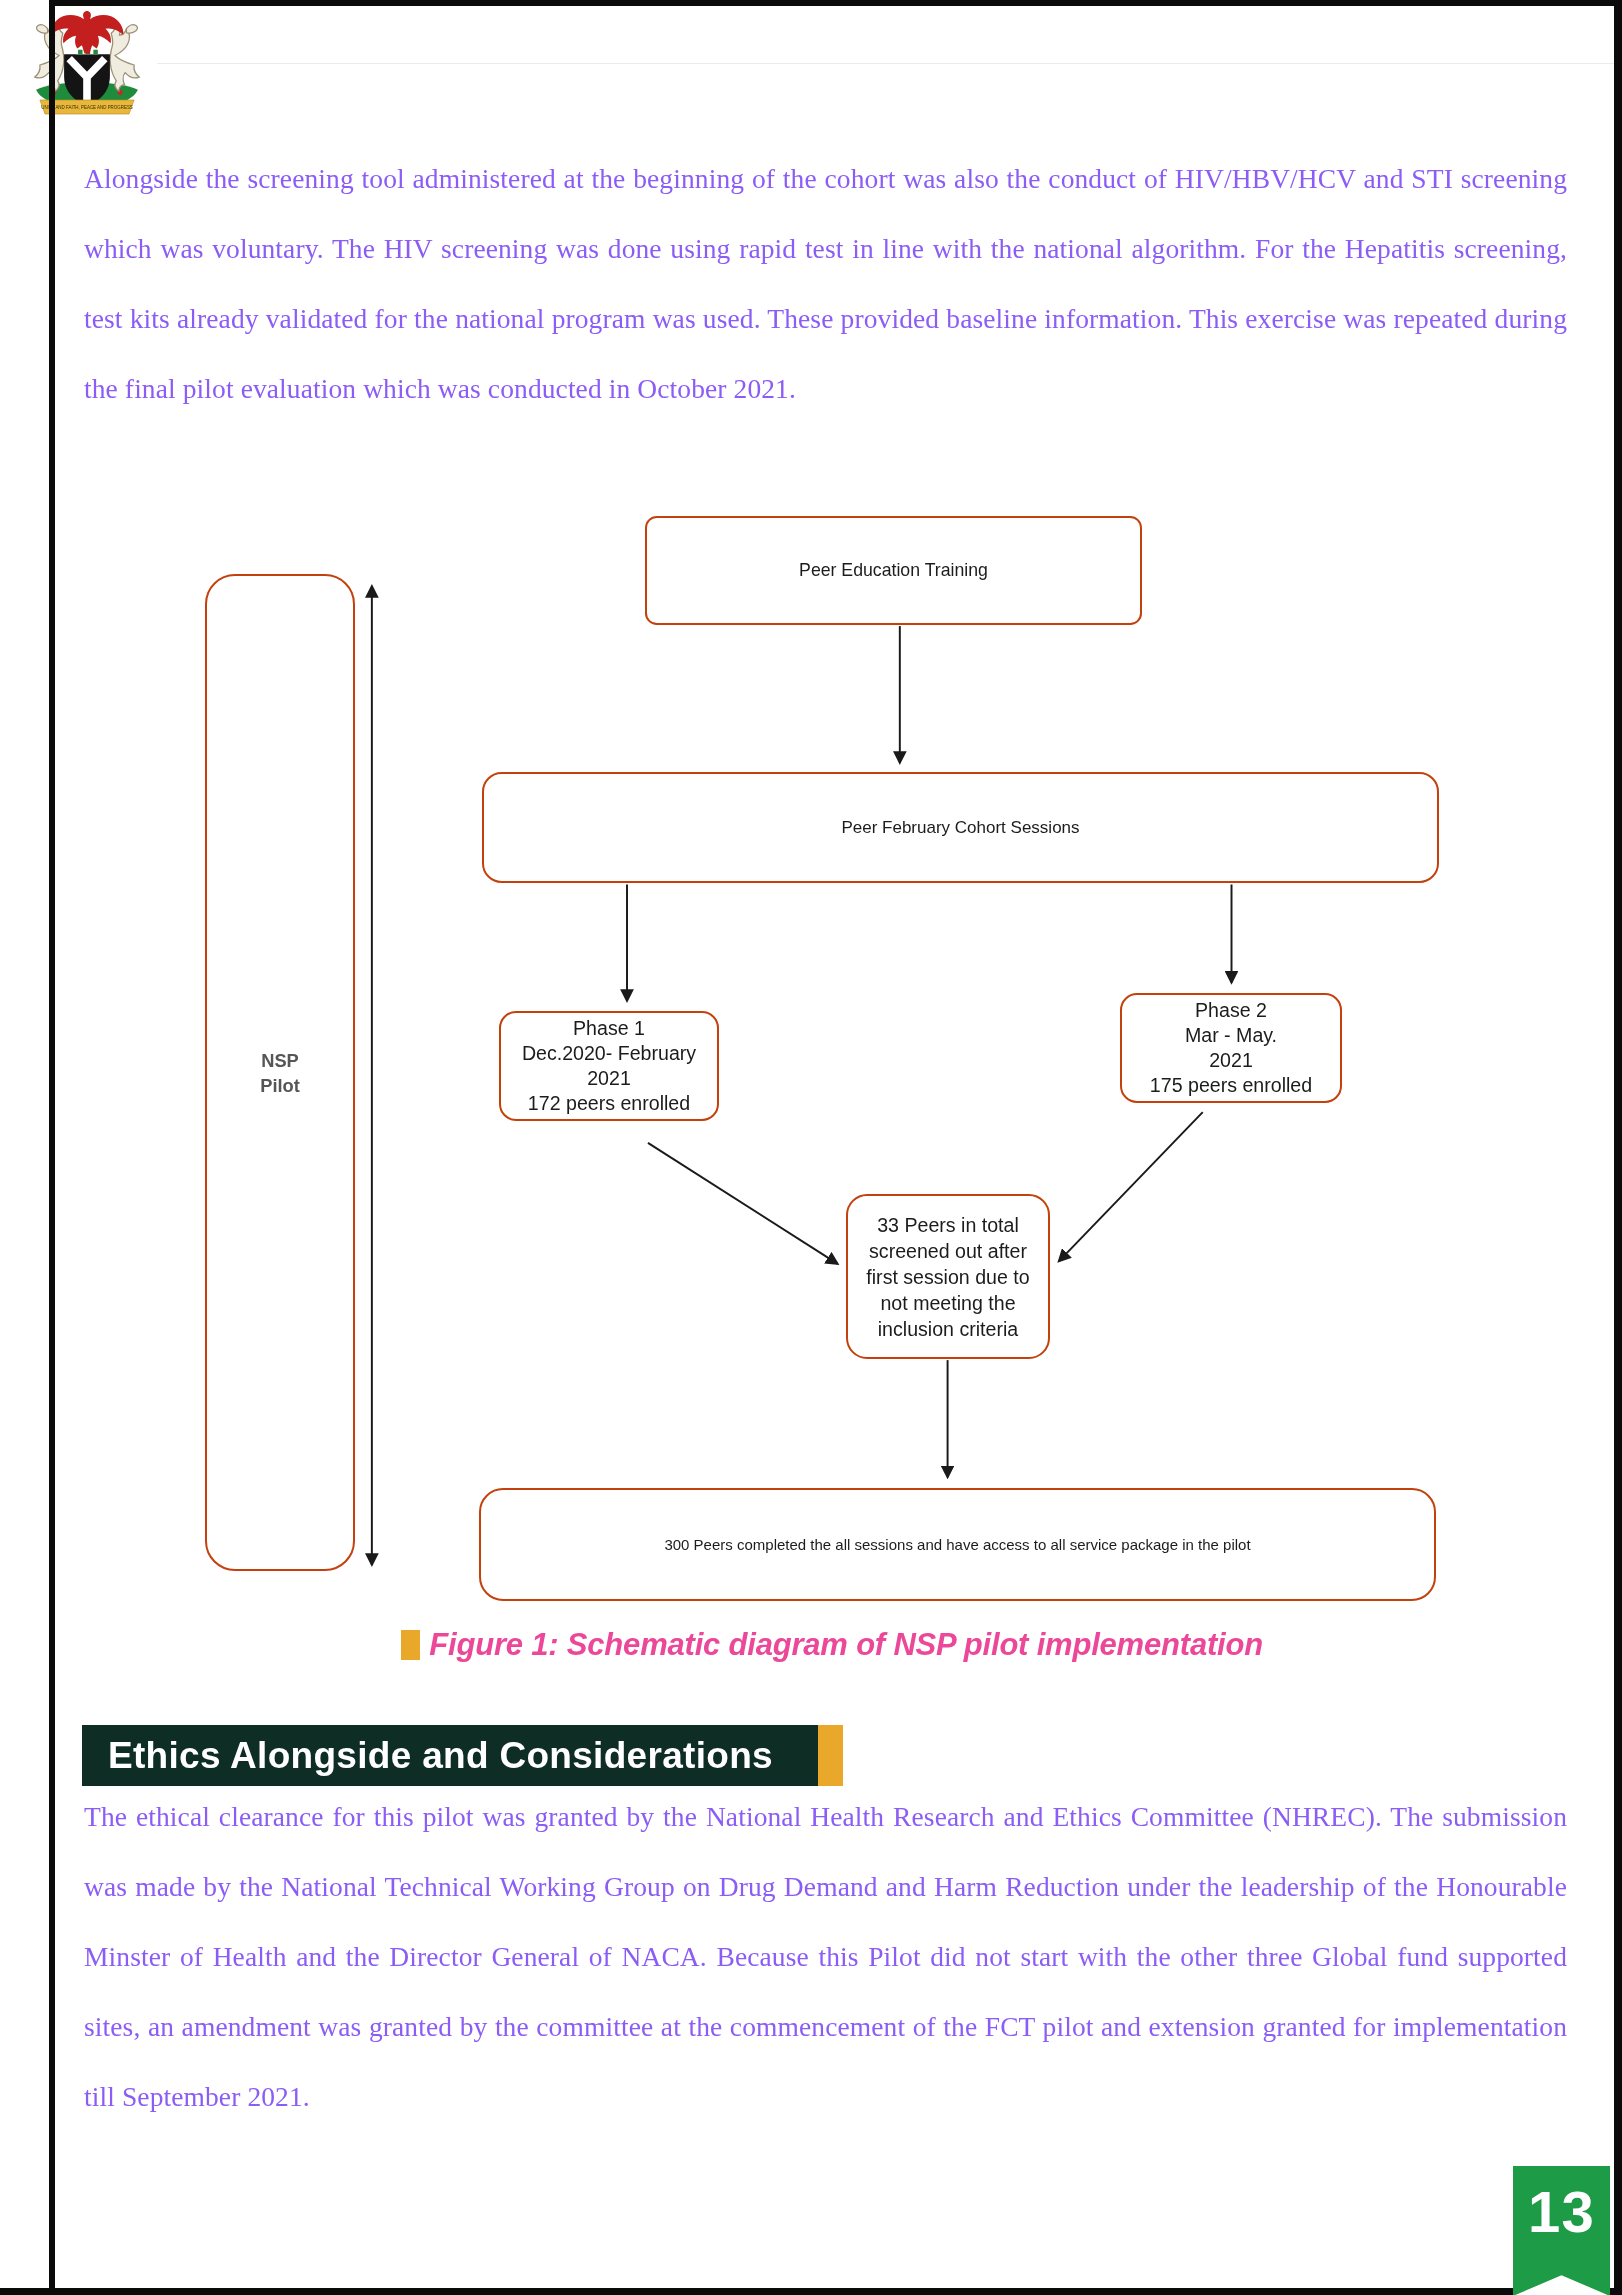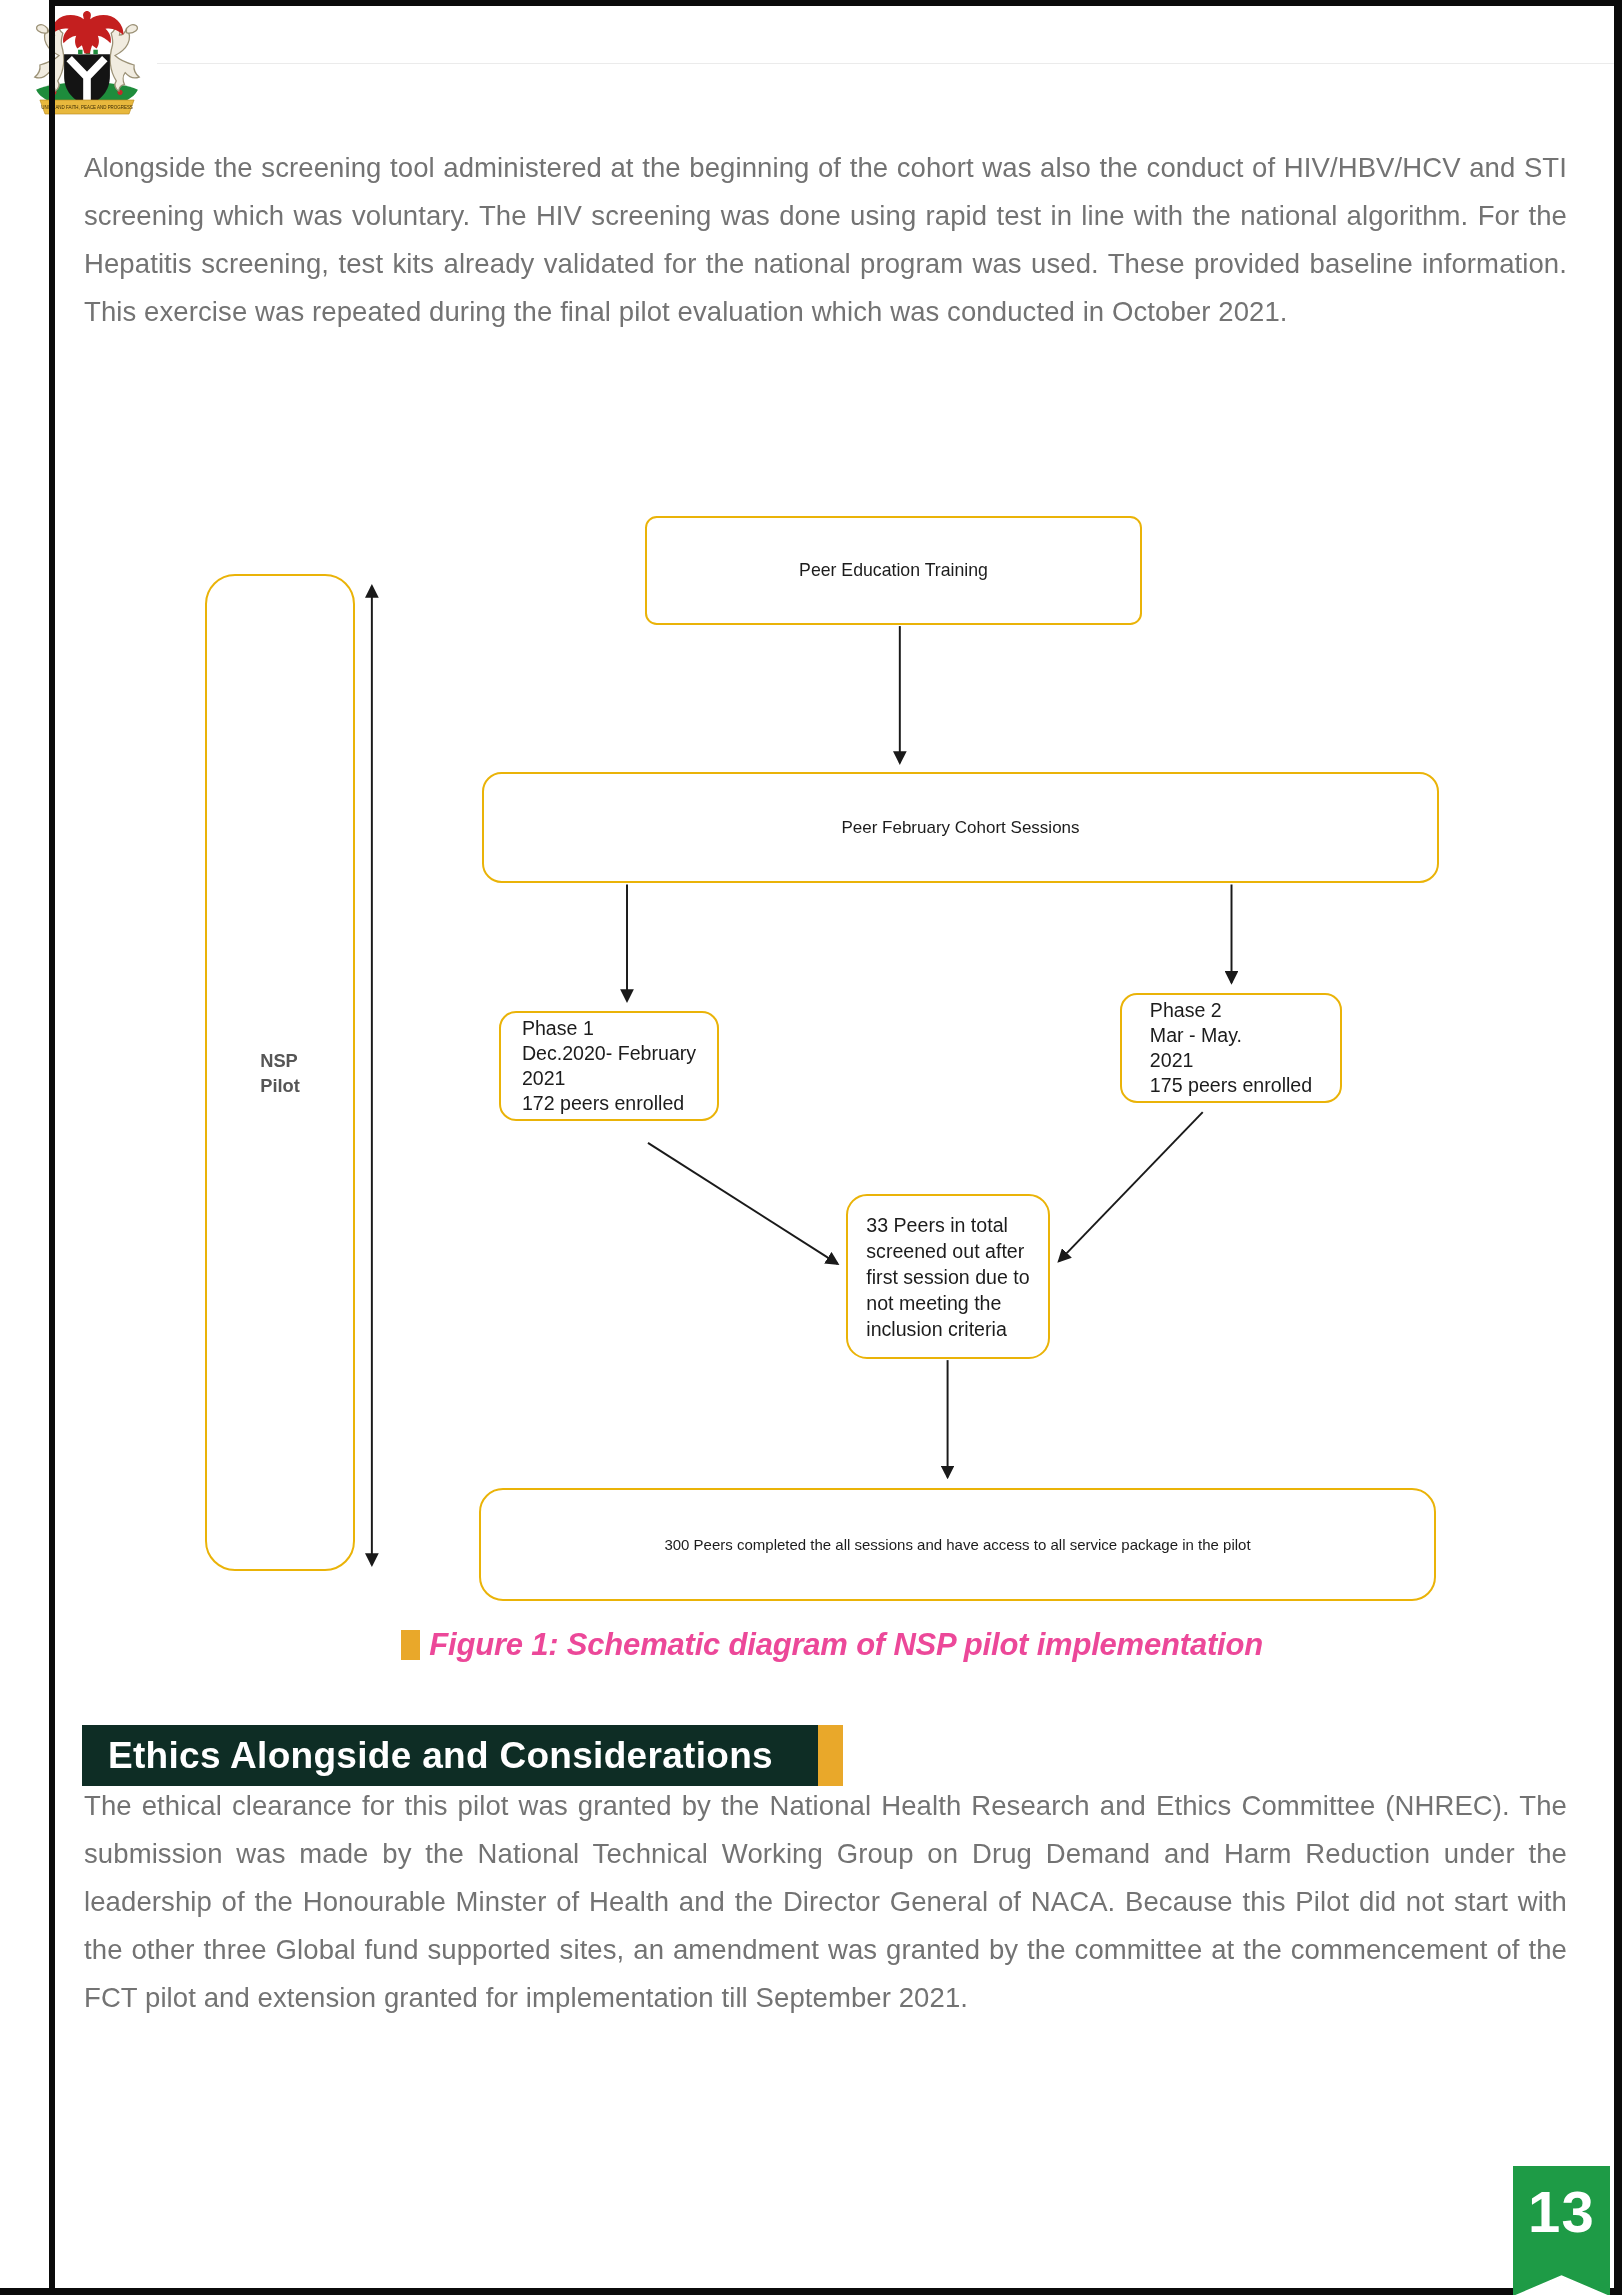--- a/index.html
+++ b/index.html
@@ -11,29 +11,29 @@
   .frame-top{left:49px;top:0;width:1574px;height:5.9px;}
   .frame-left{left:49px;top:0;width:5.9px;height:2295px;}
   .frame-right{left:1614px;top:0;width:8.5px;height:2295px;}
   .frame-bottom{left:0;top:2288px;width:1623px;height:7.9px;}
 
   .header-rule{position:absolute;left:56px;top:63px;width:1558px;height:1.3px;background:#ebebeb;z-index:1;}
 
   .logo{position:absolute;left:17px;top:3.9px;width:140px;height:122px;background:#fff;z-index:3;}
   .logo svg{width:100%;height:100%;}
 
-  .body-text{position:absolute;left:84px;width:1483px;font-size:27.5px;line-height:48px;
-             text-align:justify;color:#737373;letter-spacing:0.1px;margin:0;z-index:2;}
+  .body-text{position:absolute;left:84px;width:1483px;font-size:27.5px;line-height:70px;
+             text-align:justify;color:#8b5cf6;letter-spacing:0.1px;margin:0;z-index:2;font-family:Liberation Serif, serif;}
   #p1{top:144px;}
   #p2{top:1782px;}
 
   
   .arrows{position:absolute;inset:0;width:1623px;height:2295px;z-index:1;pointer-events:none;}
-  .dbox{position:absolute;border:2px solid #eab308;background:#fff;display:flex;align-items:center;
-        justify-content:center;text-align:left;color:#1c1c1c;white-space:pre-line;z-index:2;
+  .dbox{position:absolute;border:2px solid #c2410c;background:#fff;display:flex;align-items:center;
+        justify-content:center;text-align:center;color:#1c1c1c;white-space:pre-line;z-index:2;
         box-sizing:border-box;}
   .box-nsp{left:205px;top:574px;width:150px;height:997px;border-radius:30px;
            font-size:18.3px;font-weight:bold;color:#565656;line-height:25px;}
   .box-training{left:645px;top:516px;width:497px;height:109px;border-radius:11.8px;font-size:17.7px;}
   .box-cohort{left:482px;top:772px;width:957px;height:111px;border-radius:19.6px;font-size:17px;border-width:2.6px;}
   .box-phase1{left:499px;top:1011px;width:220px;height:110px;border-radius:17px;font-size:19.6px;line-height:25px;}
   .box-phase2{left:1120px;top:993px;width:222px;height:110px;border-radius:17px;font-size:19.6px;line-height:25px;}
   .box-mid{left:846px;top:1194px;width:204px;height:165px;border-radius:21px;font-size:19.6px;line-height:26px;}
   .box-bottom{left:479px;top:1488px;width:957px;height:113px;border-radius:24px;font-size:15px;border-width:2.6px;}
 

